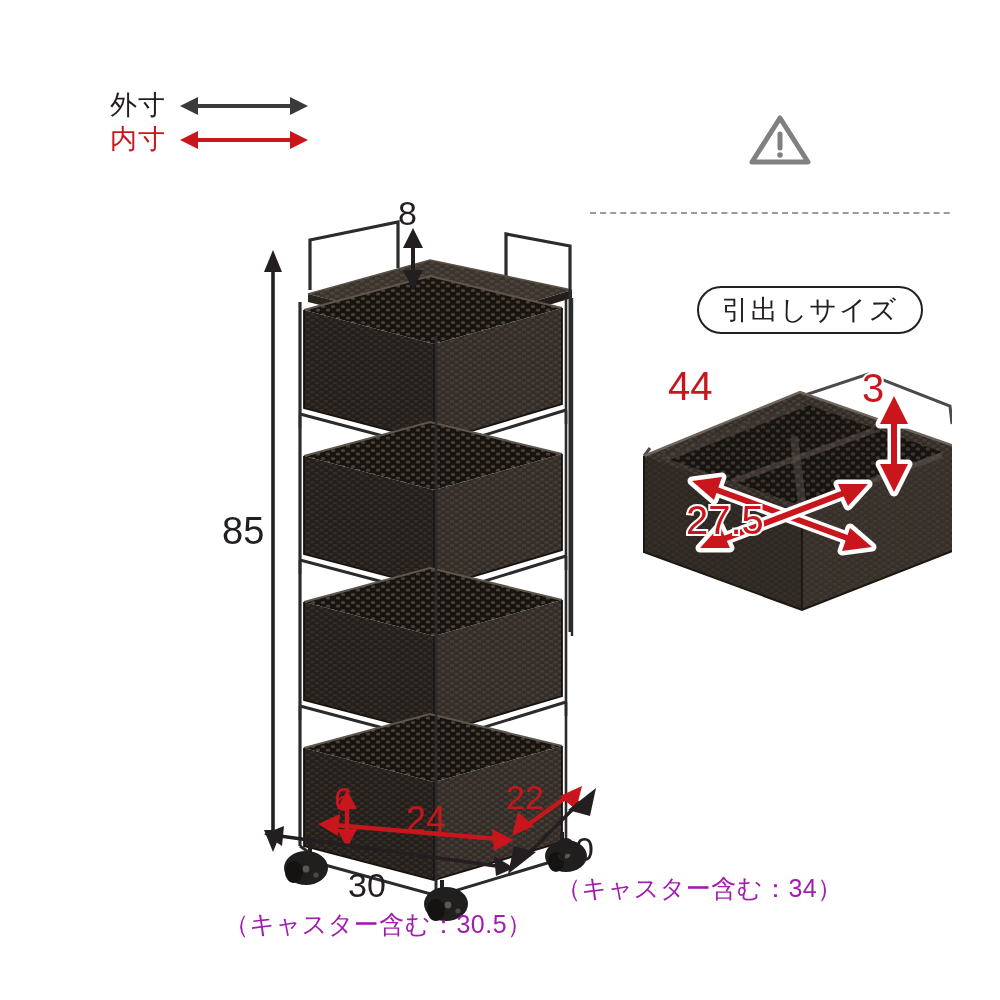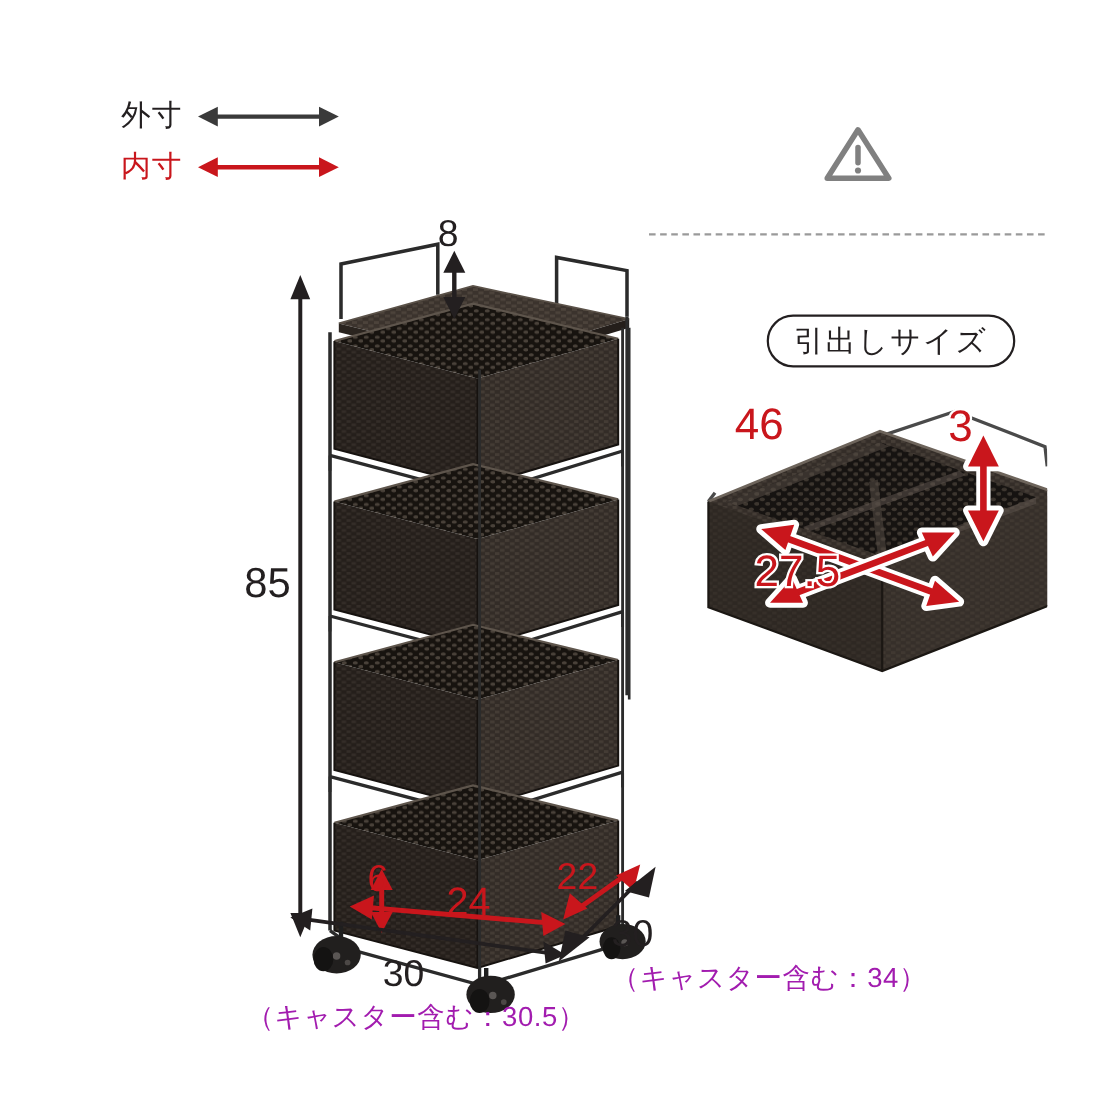--- a/index.html
+++ b/index.html
@@ -103,21 +103,21 @@
 
   <div class="legend-row" style="left:110px; top:92px;">
     <div class="legend-label outer">外寸</div>
     <svg width="128" height="26" viewBox="0 0 128 26">
       <line x1="14" y1="13" x2="114" y2="13" stroke="#3a3a3a" stroke-width="4"></line>
       <polygon points="0,13 18,4 18,22" fill="#3a3a3a"></polygon>
       <polygon points="128,13 110,4 110,22" fill="#3a3a3a"></polygon>
     </svg>
   </div>
 
-  <div class="legend-row" style="left:110px; top:138px;align-items:center;">
+  <div class="legend-row" style="left:110px; top:126px;align-items:center;">
     <div class="legend-label inner">内寸</div>
     <svg width="128" height="26" viewBox="0 0 128 26">
       <line x1="14" y1="13" x2="114" y2="13" stroke="#c9161c" stroke-width="4"></line>
       <polygon points="0,13 18,4 18,22" fill="#c9161c"></polygon>
       <polygon points="128,13 110,4 110,22" fill="#c9161c"></polygon>
     </svg>
   </div>
 
 
   <svg class="abs" style="left:748px; top:112px;" width="64" height="56" viewBox="0 0 64 56">
@@ -197,21 +197,21 @@
     <g>
       <line x1="264" y1="62" x2="264" y2="122" stroke="#ffffff" stroke-width="13" stroke-linecap="round"></line>
       <polygon points="264,44 250,72 278,72" fill="#ffffff" stroke="#ffffff" stroke-width="9" stroke-linejoin="round"></polygon>
       <polygon points="264,140 250,112 278,112" fill="#ffffff" stroke="#ffffff" stroke-width="9" stroke-linejoin="round"></polygon>
       <line x1="264" y1="62" x2="264" y2="122" stroke="#c9161c" stroke-width="6"></line>
       <polygon points="264,44 250,72 278,72" fill="#c9161c"></polygon>
       <polygon points="264,140 250,112 278,112" fill="#c9161c"></polygon>
     </g>
   </svg>
 
-  <div class="dim red-outlined" style="left:668px; top:366px; font-size:40px;">46</div>
+  <div class="dim red-outlined" style="left:668px; top:366px; font-size:40px;">44</div>
   <div class="dim red-outlined" style="left:862px; top:368px; font-size:40px;">3</div>
   <div class="dim red-outlined" style="left:686px; top:500px; font-size:40px;">27.5</div>
 
   <svg class="abs" style="left:270px; top:232px;" width="330" height="640" viewBox="0 0 330 640">
     <defs>
       <pattern id="weave" width="9" height="6" patternUnits="userSpaceOnUse">
         <rect width="9" height="6" fill="#332c27"></rect>
         <rect x="0" y="0" width="4" height="2.6" fill="#443c35"></rect>
         <rect x="4.6" y="3" width="4" height="2.6" fill="#443c35"></rect>
       </pattern>

